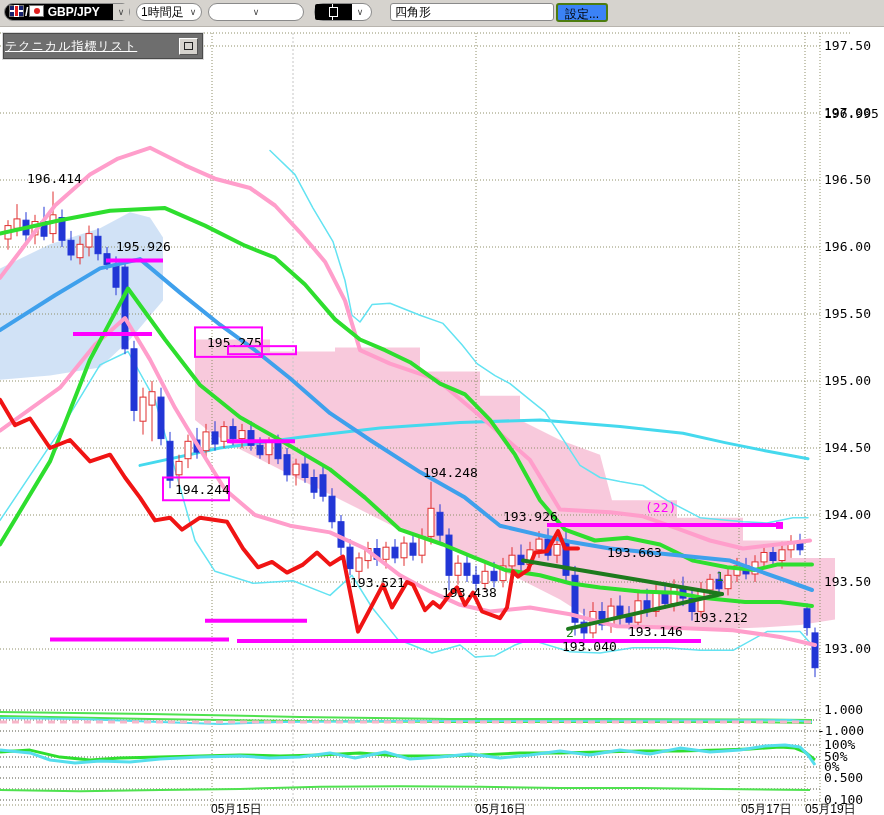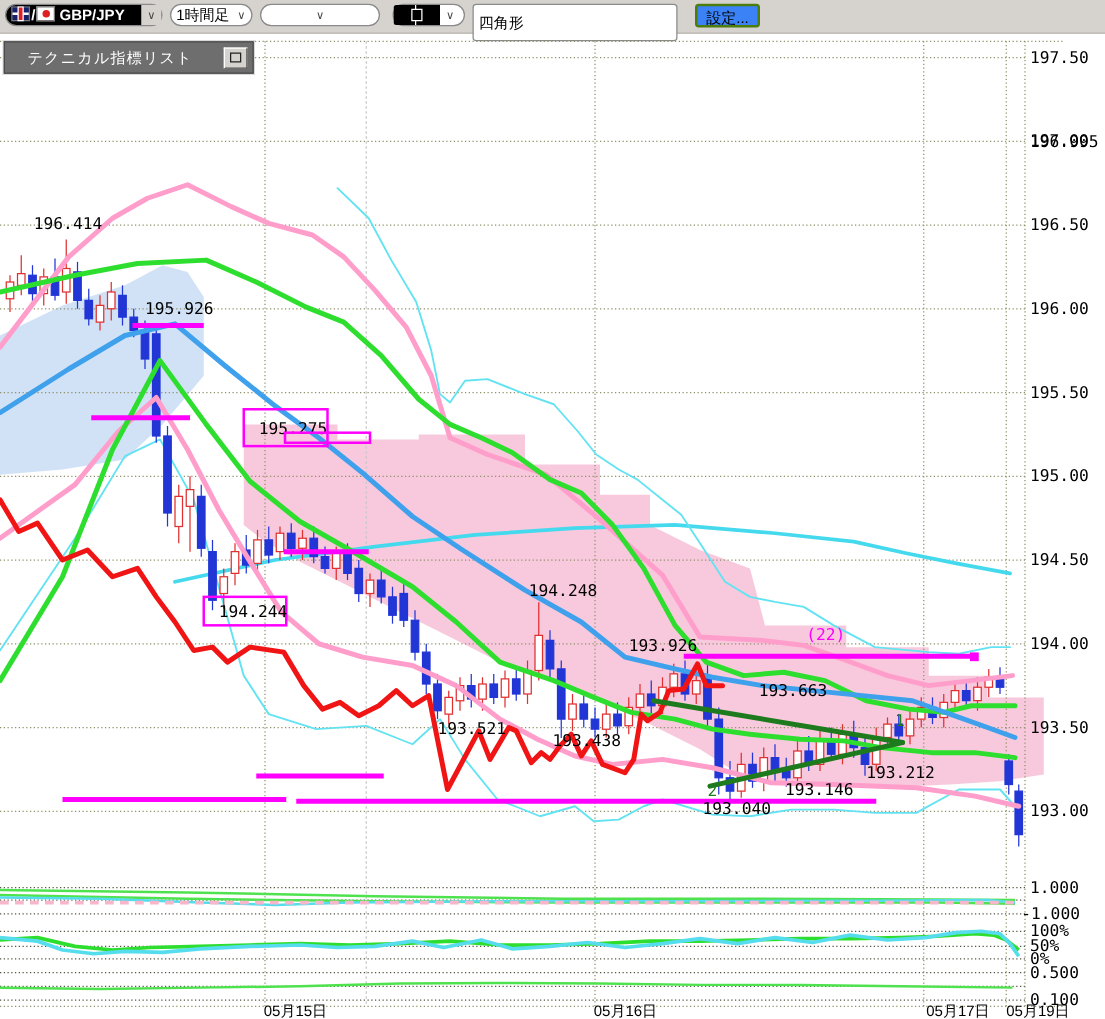--- a/index.html
+++ b/index.html
@@ -18,28 +18,28 @@
   .flag-uk{background:#16216e;}
   .flag-uk::before{content:"";position:absolute;left:0;top:4px;width:13px;height:2px;background:#fff;}
   .flag-uk::after{content:"";position:absolute;left:5px;top:0;width:3px;height:10px;background:#e02020;box-shadow:0 0 0 1px #fff;}
   .flag-jp{background:#fff;}
   .flag-jp::before{content:"";position:absolute;left:3.5px;top:2px;width:6px;height:6px;border-radius:50%;background:#e02020;}
   .pair-slash{color:#fff;margin:0 1px;}
   .color-combo .swatch{width:37px;height:16px;background:#000;display:flex;align-items:center;justify-content:center;border-radius:2px 0 0 2px;}
   .mini-candle{position:relative;width:7px;height:8px;border:1px solid #fff;background:#000;}
   .mini-candle::before{content:"";position:absolute;left:2px;top:-4px;width:1px;height:4px;background:#fff;}
   .mini-candle::after{content:"";position:absolute;left:2px;bottom:-4px;width:1px;height:4px;background:#fff;}
-  input.shape-input{border:1px solid #8a8a8a;border-radius:3px;padding:0 4px;font-size:12px;height:30px;box-sizing:border-box;
-        font-family:"Liberation Sans","DejaVu Sans",sans-serif;}
+  input.shape-input{border:1px solid #8a8a8a;border-radius:3px;padding:0 4px;font-size:12px;height:18px;box-sizing:border-box;
+        font-family:"Liberation Sans","DejaVu Sans",sans-serif;margin-left:12px;}
   button.settings-btn{border:2px solid #4d7c0f;border-radius:3px;background:#3b82f6;font-size:12px;height:19px;
         font-family:"Liberation Sans","DejaVu Sans",sans-serif;cursor:pointer;}
   
   .indicator-panel{position:absolute;left:3px;top:33px;width:198px;height:24px;background:#6e6e6e;
         border:1px solid #4a4a4a;box-shadow:0 0 0 1px #d9d9d9;display:flex;align-items:center;z-index:5;}
-  .indicator-panel .title{flex:1;color:#fff;font-size:12px;padding-left:18px;letter-spacing:1px;white-space:nowrap;}
+  .indicator-panel .title{flex:1;color:#fff;font-size:12px;padding-left:1px;letter-spacing:1px;white-space:nowrap;text-decoration:underline;}
   .panel-btn{width:17px;height:15px;margin-right:4px;background:#d6d3ce;border:1px solid #fff;
         border-right-color:#555;border-bottom-color:#555;display:flex;align-items:center;justify-content:center;cursor:pointer;}
   .panel-btn .sq{width:7px;height:6px;border:1px solid #222;display:block;}
   svg text{font-family:"DejaVu Sans Mono","Liberation Mono",monospace;}
   svg text.jp{font-family:"Liberation Sans","DejaVu Sans",sans-serif;}
 </style>
 </head>
 <body>
 
 <div class="app">

